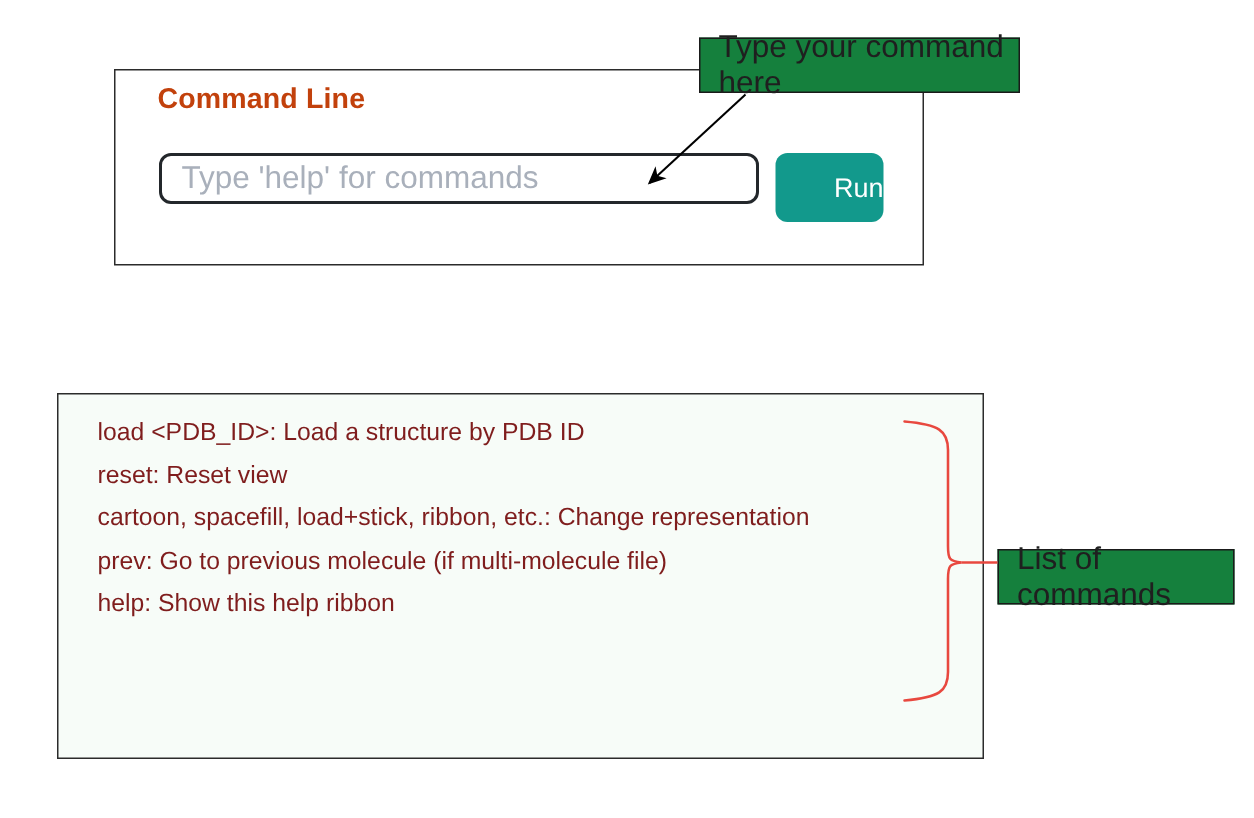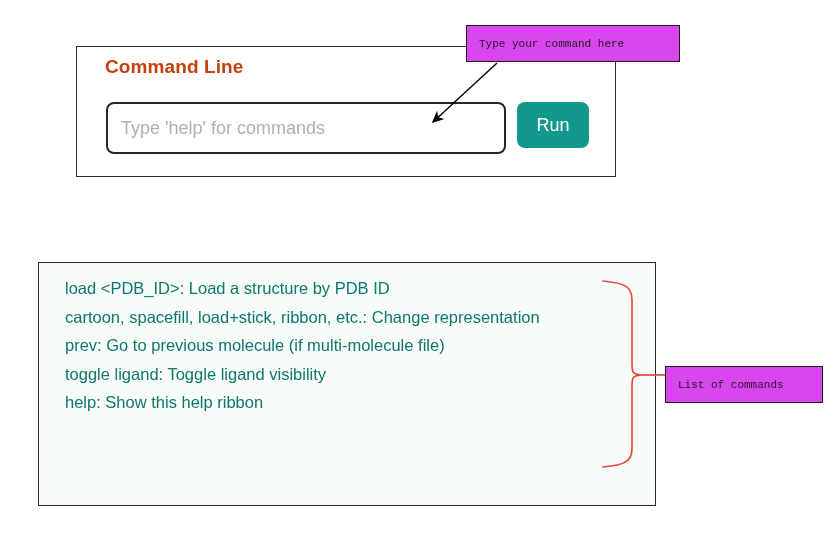--- a/index.html
+++ b/index.html
@@ -35,27 +35,27 @@
     font-weight: bold;
     color: #c2410c;
     letter-spacing: 0.1px;
     white-space: nowrap;
   }
   #command-input {
     position: absolute;
     left: 29px;
     top: 55px;
     width: 400px;
-    height: 52px;
+    height: 34px;
     box-sizing: border-box;
     border: 2px solid #23272b;
     border-radius: 8px;
     background: #ffffff;
     font-family: "Liberation Sans", sans-serif;
-    font-size: 18px;
+    font-size: 21px;
     color: #2c3e50;
     padding: 0 13px;
     outline: none;
   }
   #command-input::placeholder {
     color: #a9b0bb;
     opacity: 1;
   }
   #run-button {
     position: absolute;
@@ -65,21 +65,21 @@
     height: 46px;
     box-sizing: border-box;
     border: none;
     border-radius: 8px;
     background: #12998c;
     color: #ffffff;
     font-family: "Liberation Sans", sans-serif;
     font-size: 18px;
     cursor: pointer;
     line-height: 46px;
-    text-align: center;
+    text-align: right;
     padding: 0;
   }
 
   
   #commands-box {
     position: absolute;
     left: 38px;
     top: 262px;
     width: 618px;
     height: 244px;
@@ -88,37 +88,36 @@
     border: 1px solid #2b2b2b;
   }
   #commands-list {
     position: absolute;
     left: 26px;
     top: 11px;
     right: 8px;
   }
   .command-line-item {
     font-size: 16.5px;
-    color: #0f766e;
+    color: #7f1d1d;
     line-height: 28.6px;
     white-space: nowrap;
   }
 
   
   .callout {
     position: absolute;
     box-sizing: border-box;
-    background: #d946ef;
+    background: #15803d;
     border: 1px solid #1a1a1a;
-    font-size: 11px;
+    font-size: 21px;
     color: #1f1f1f;
     display: flex;
     align-items: center;
     padding-left: 12px;
-    font-family: Liberation Mono, monospace;
   }
   #callout-type-command {
     left: 466px;
     top: 25px;
     width: 214px;
     height: 37px;
   }
   #callout-list-of-commands {
     left: 665px;
     top: 366px;
@@ -143,23 +142,23 @@
   <div id="command-line-title">Command Line</div>
 
   <input id="command-input" type="text" placeholder="Type 'help' for commands" style="">
 
   <button id="run-button">Run</button>
 </div>
 
 <div id="commands-box">
   <div id="commands-list">
     <div class="command-line-item">load &lt;PDB_ID&gt;: Load a structure by PDB ID</div>
+    <div class="command-line-item">reset: Reset view</div>
     <div class="command-line-item">cartoon, spacefill, load+stick, ribbon, etc.: Change representation</div>
     <div class="command-line-item">prev: Go to previous molecule (if multi-molecule file)</div>
-    <div class="command-line-item">toggle ligand: Toggle ligand visibility</div>
     <div class="command-line-item">help: Show this help ribbon</div>
   </div>
 </div>
 
 <div class="callout" id="callout-type-command">Type your command here</div>
 
 <div class="callout" id="callout-list-of-commands">List of commands</div>
 
 <svg id="annotation-overlay" viewBox="0 0 836 545" width="836" height="545">
   <defs>

